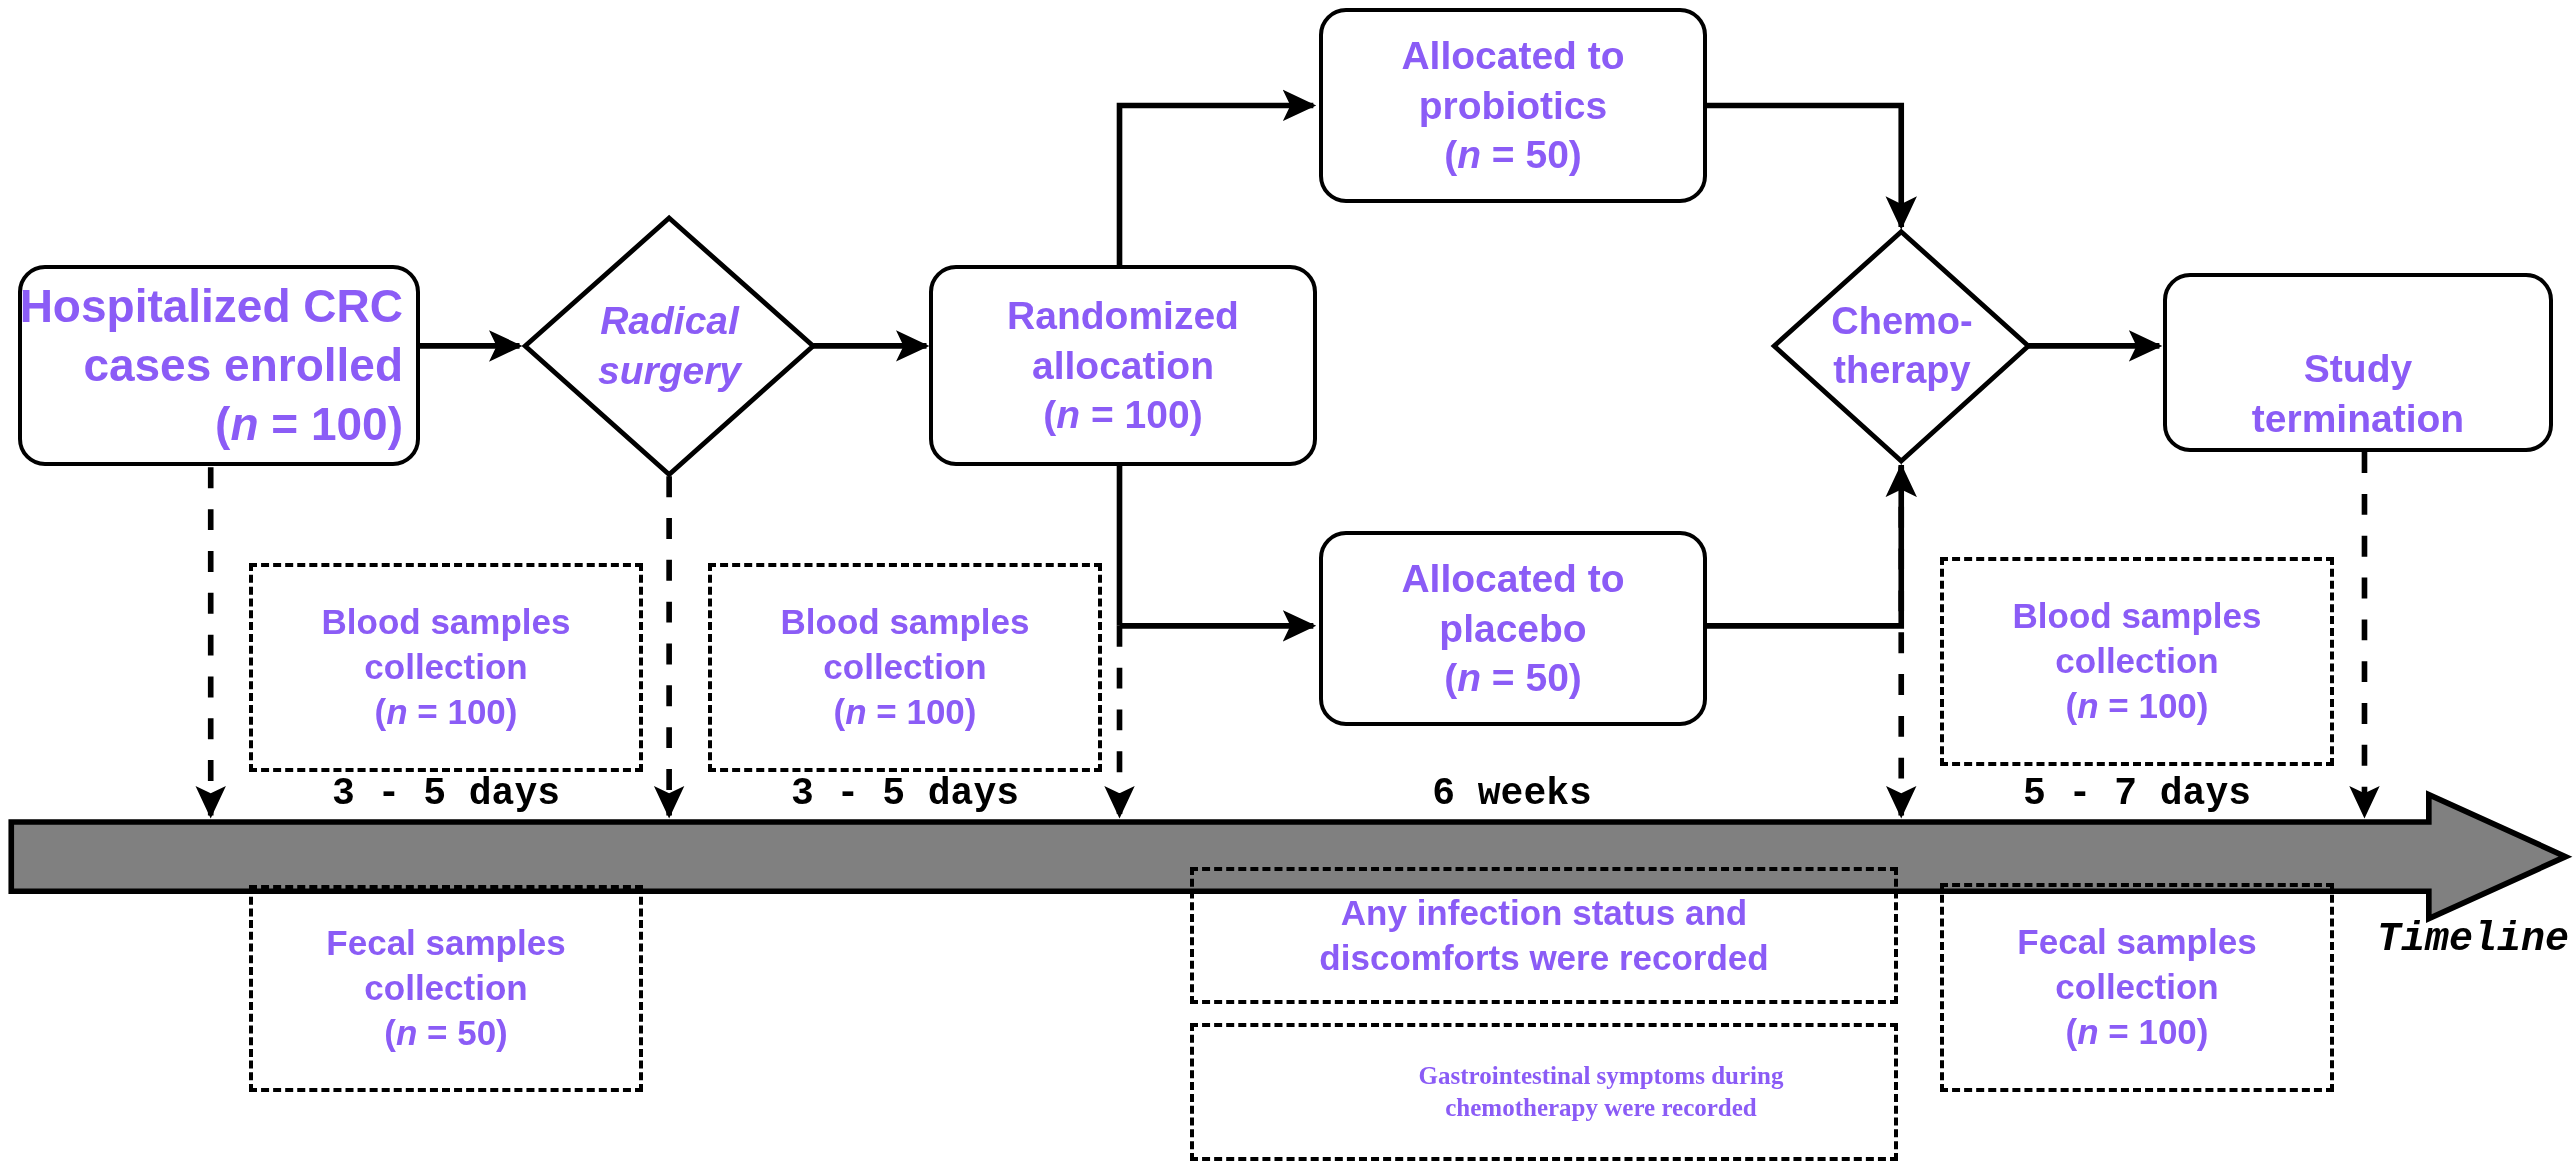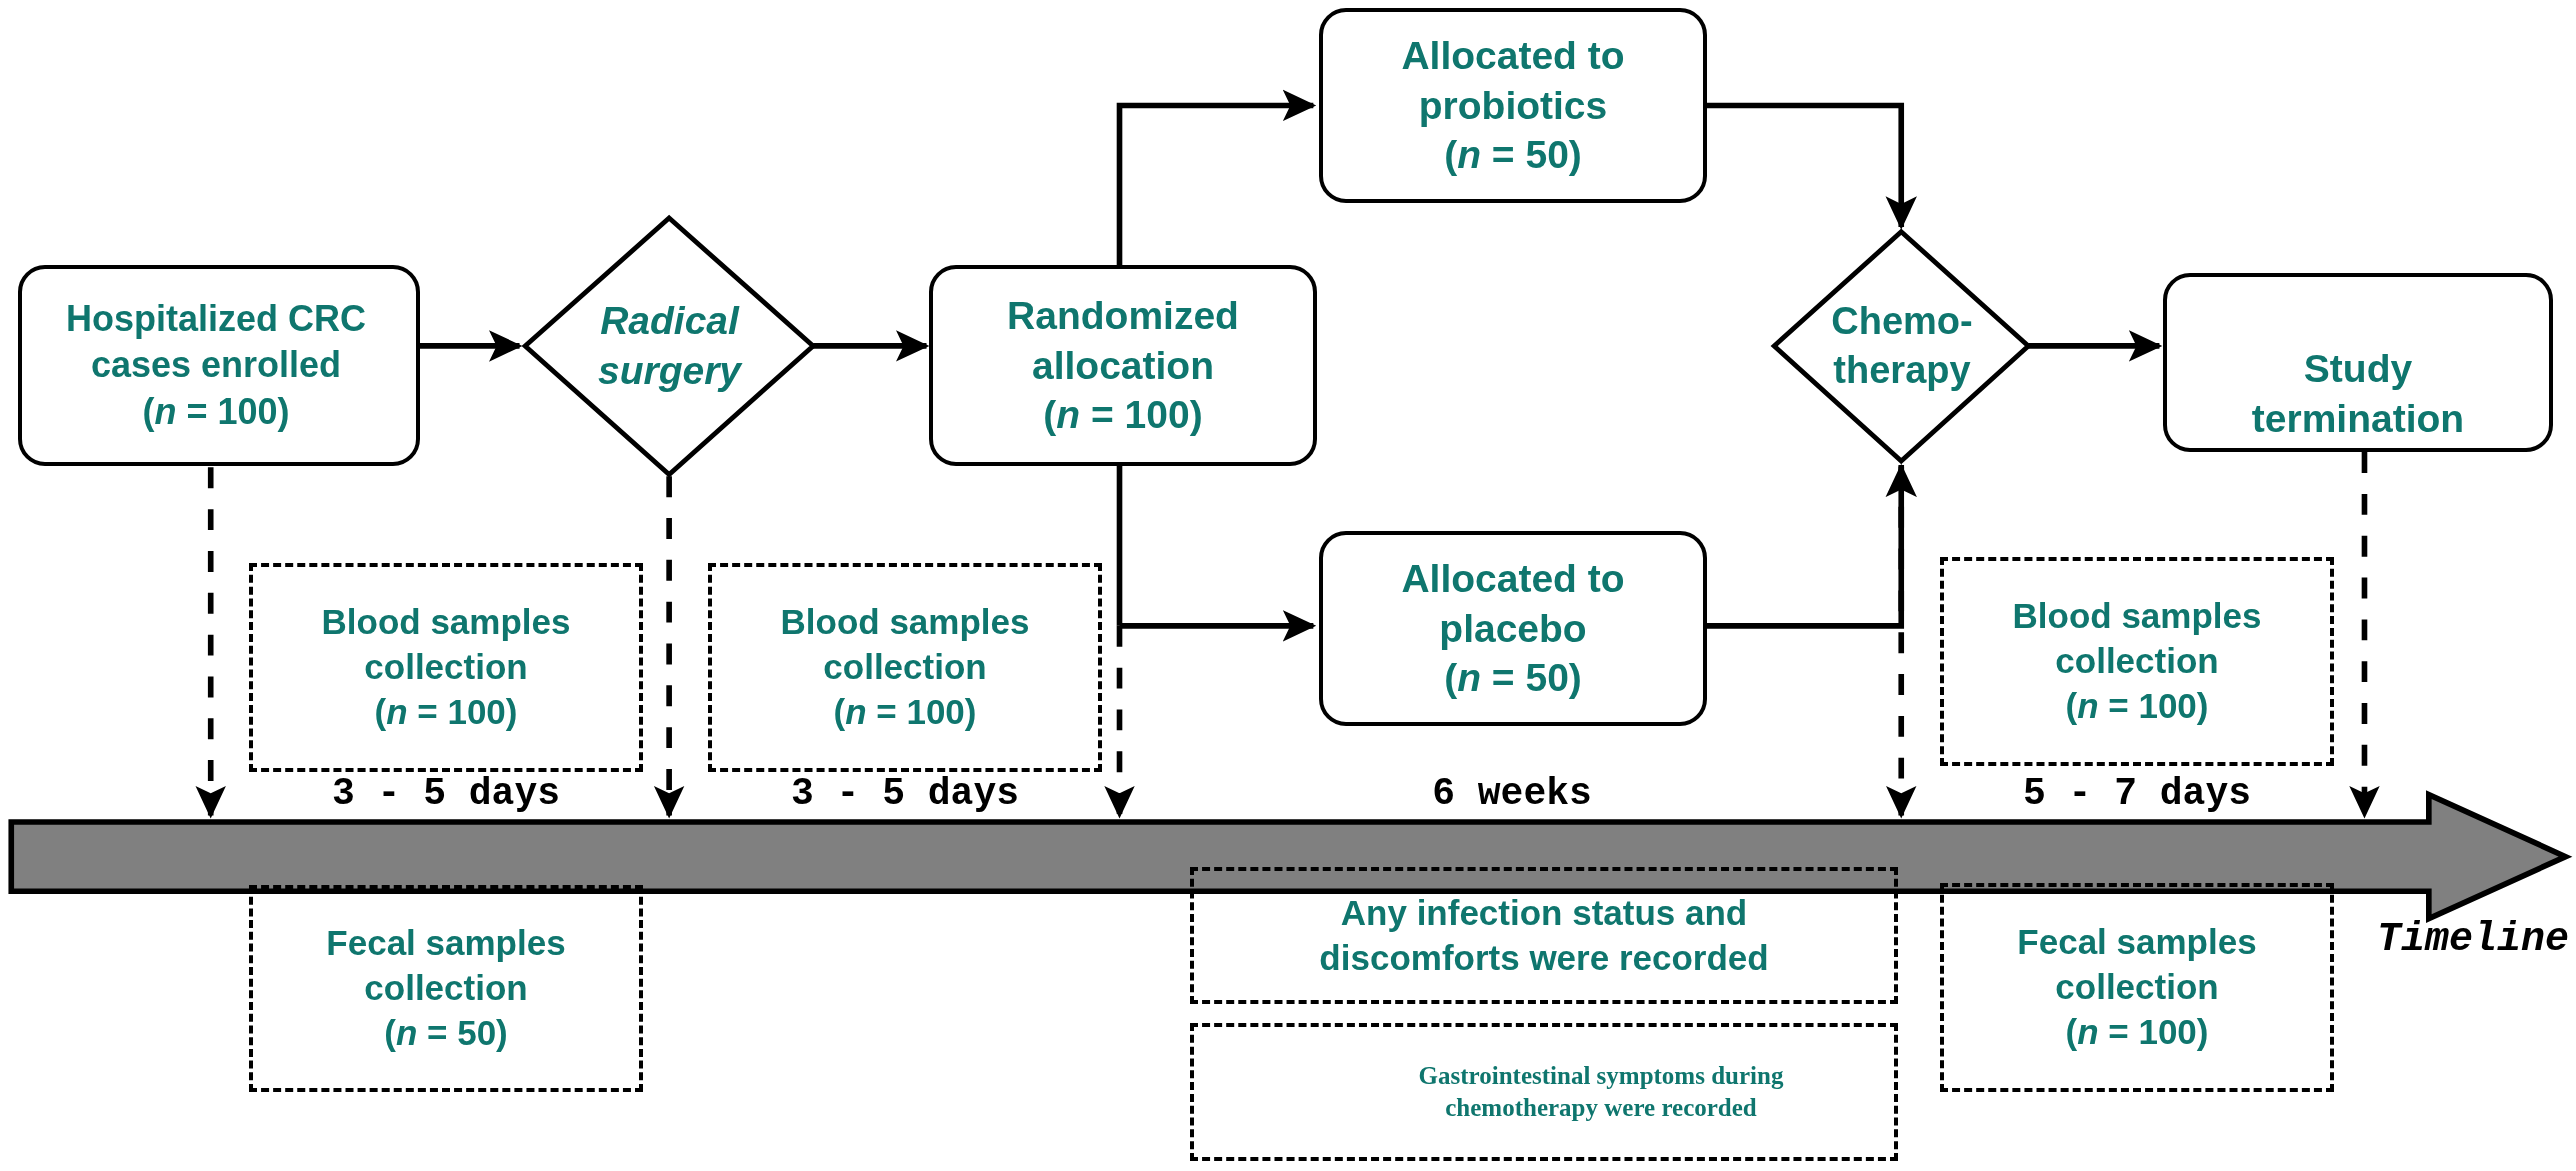--- a/index.html
+++ b/index.html
@@ -23,21 +23,21 @@
   }
   .node-text {
     position: absolute;
     display: flex;
     flex-direction: column;
     align-items: center;
     justify-content: center;
     text-align: center;
     font-family: "Liberation Sans", sans-serif;
     font-weight: bold;
-    color: #0f766e;
+    color: #8b5cf6;
     line-height: 1.28;
     pointer-events: none;
   }
   .node-text .ln { display: block; white-space: nowrap; }
   .ital { font-style: italic; }
   .solid-node {
     position: absolute;
     box-sizing: border-box;
   }
   .rounded-box {
@@ -105,21 +105,21 @@
     <line x1="832" y1="592" x2="832" y2="1014" stroke="#000" stroke-width="7" stroke-dasharray="26 26" marker-end="url(#arrowDash)"></line>
 
     <line x1="1392" y1="778" x2="1392" y2="1014" stroke="#000" stroke-width="7" stroke-dasharray="26 26" marker-end="url(#arrowDash)"></line>
 
     <line x1="2364" y1="578" x2="2364" y2="1014" stroke="#000" stroke-width="7" stroke-dasharray="26 26" marker-end="url(#arrowDash)"></line>
 
     <line x1="2940" y1="562" x2="2940" y2="1014" stroke="#000" stroke-width="7" stroke-dasharray="26 26" marker-end="url(#arrowDash)"></line>
   </svg>
 
   <div class="solid-node rounded-box" style="left:17.7px; top:265px; width:402px; height:201px;"></div>
-  <div class="node-text" style="left:15px; top:265px; width:402px; height:201px; font-size:36px;">
+  <div class="node-text" style="left:1px; top:265px; width:402px; height:201px; font-size:46px;align-items:flex-end;">
     <span class="ln">Hospitalized CRC</span>
     <span class="ln">cases enrolled</span>
     <span class="ln"><span>(</span><span class="ital">n</span><span> = 100)</span></span>
   </div>
 
   <div class="node-text" style="left:531px; top:265px; width:277px; height:161px; font-size:39px;font-style:italic;">
     <span class="ln">Radical</span>
     <span class="ln">surgery</span>
   </div>
 

